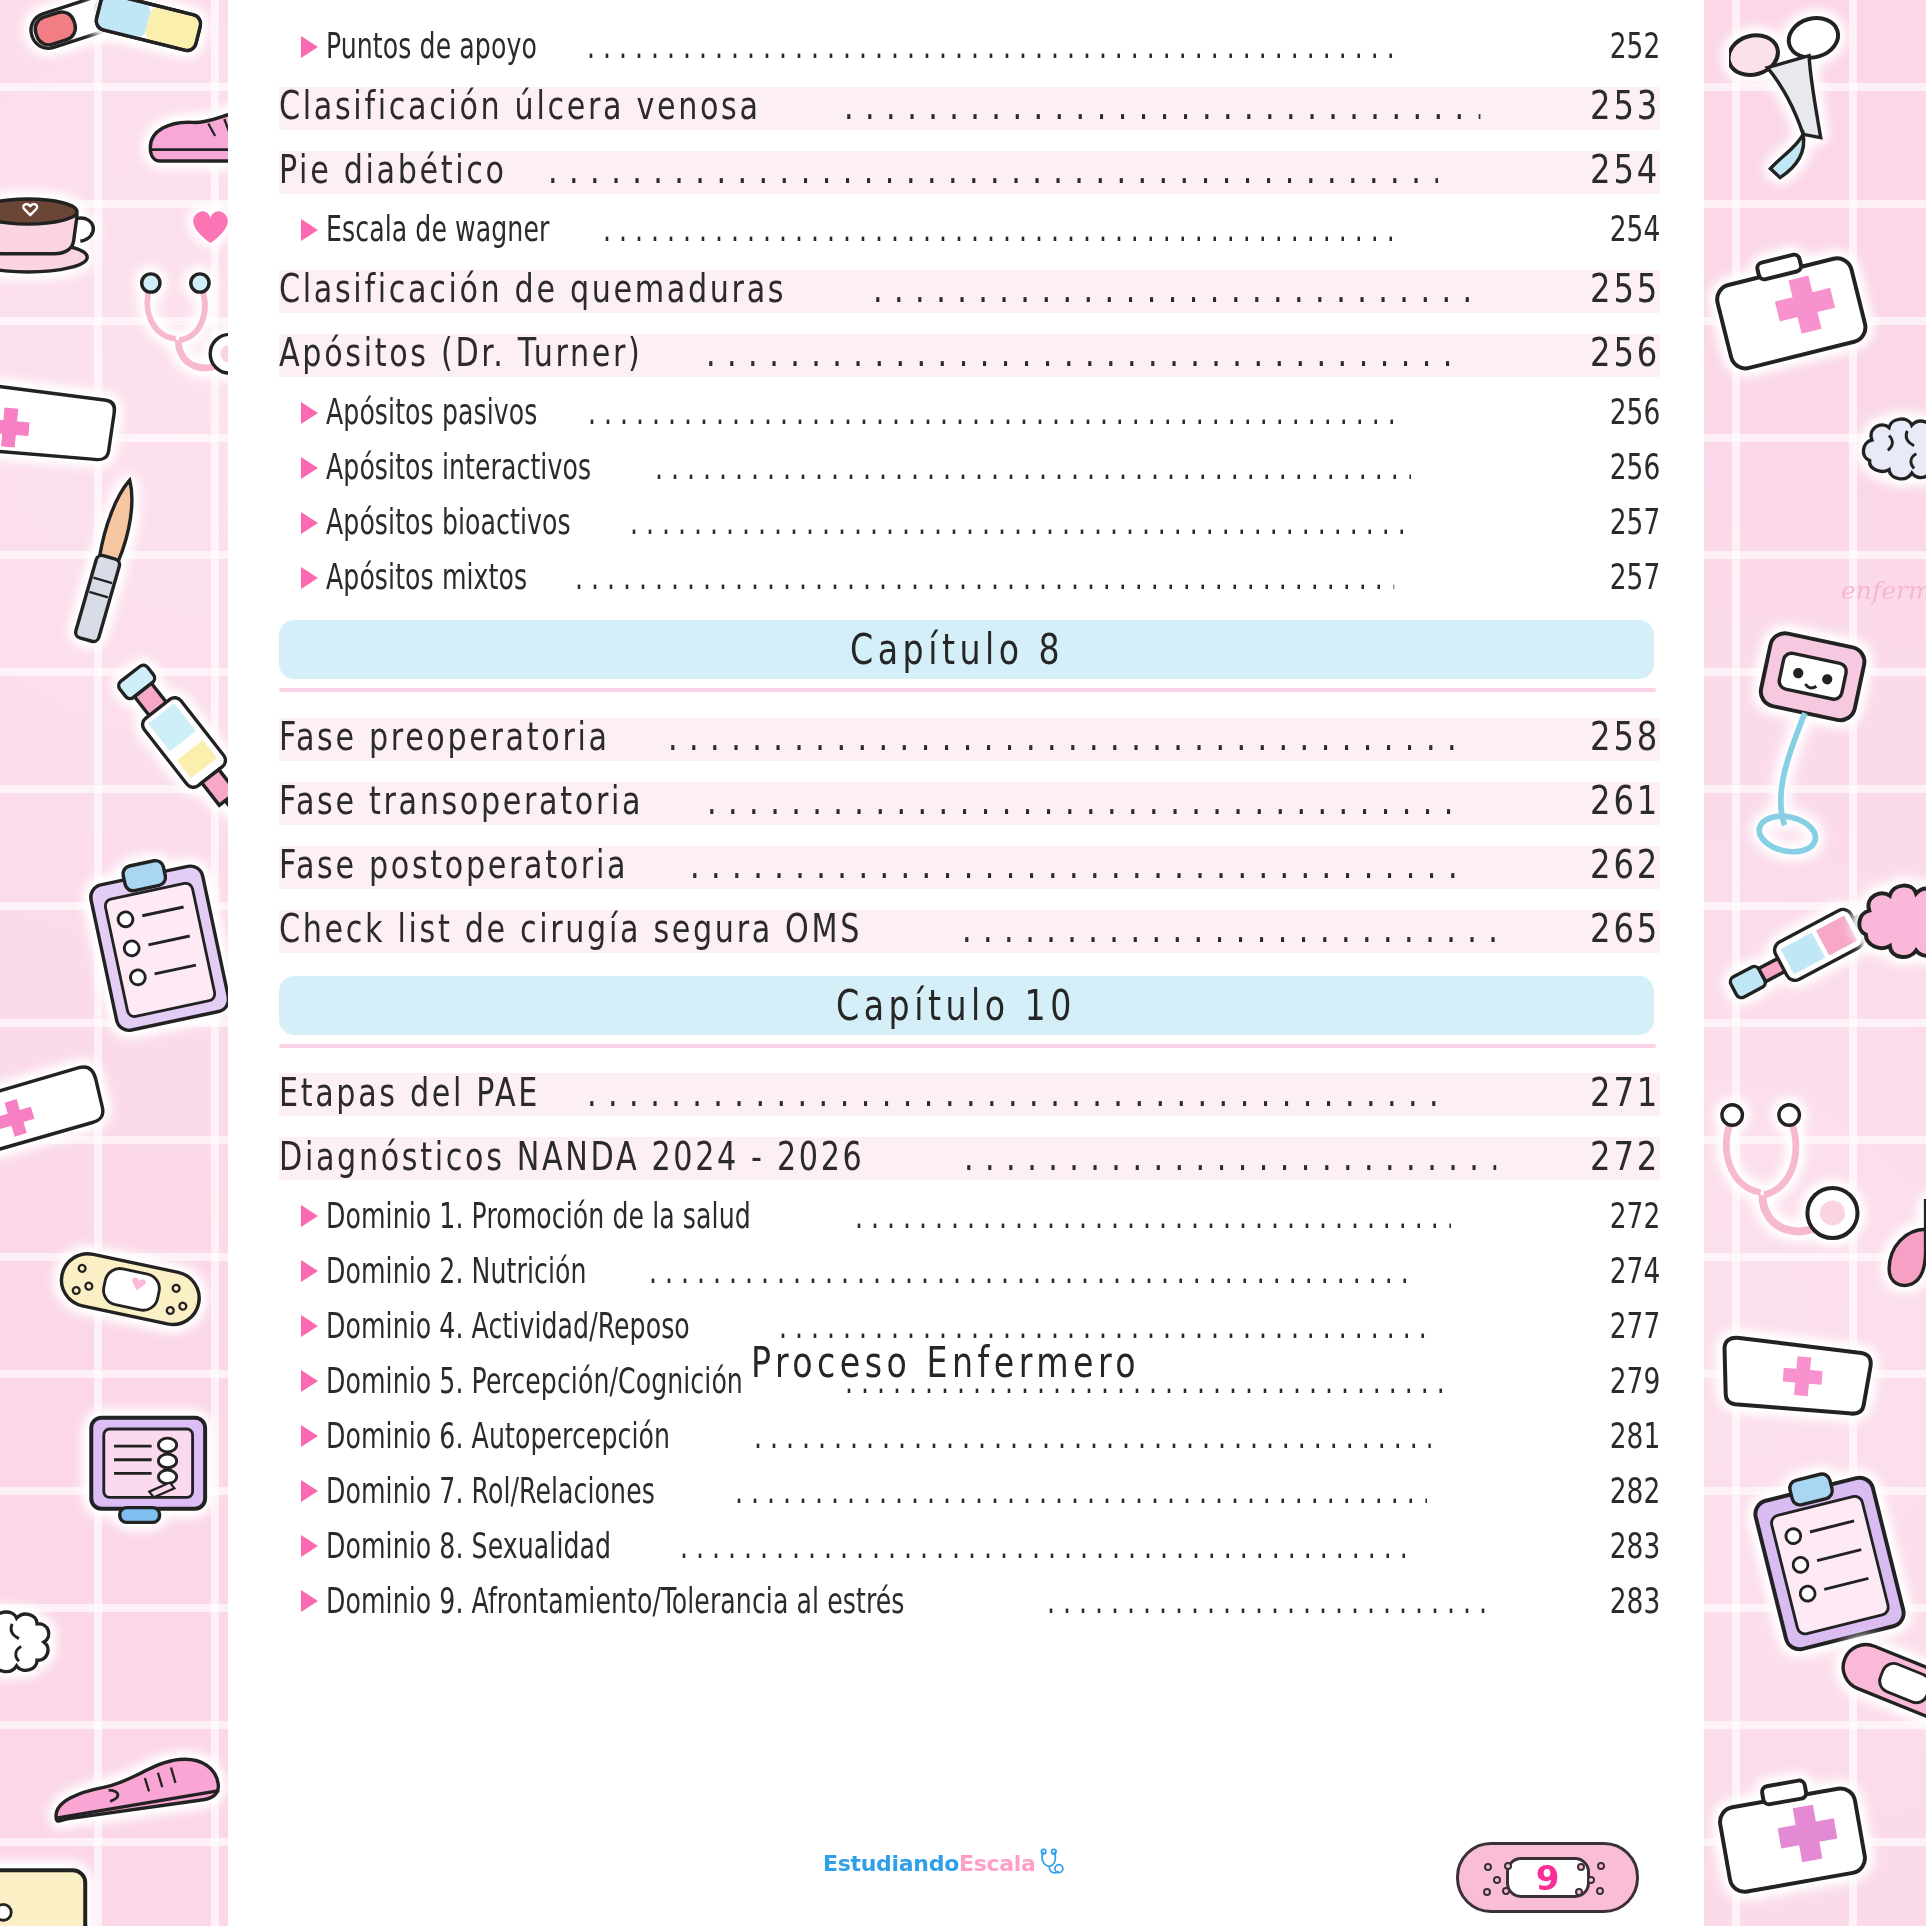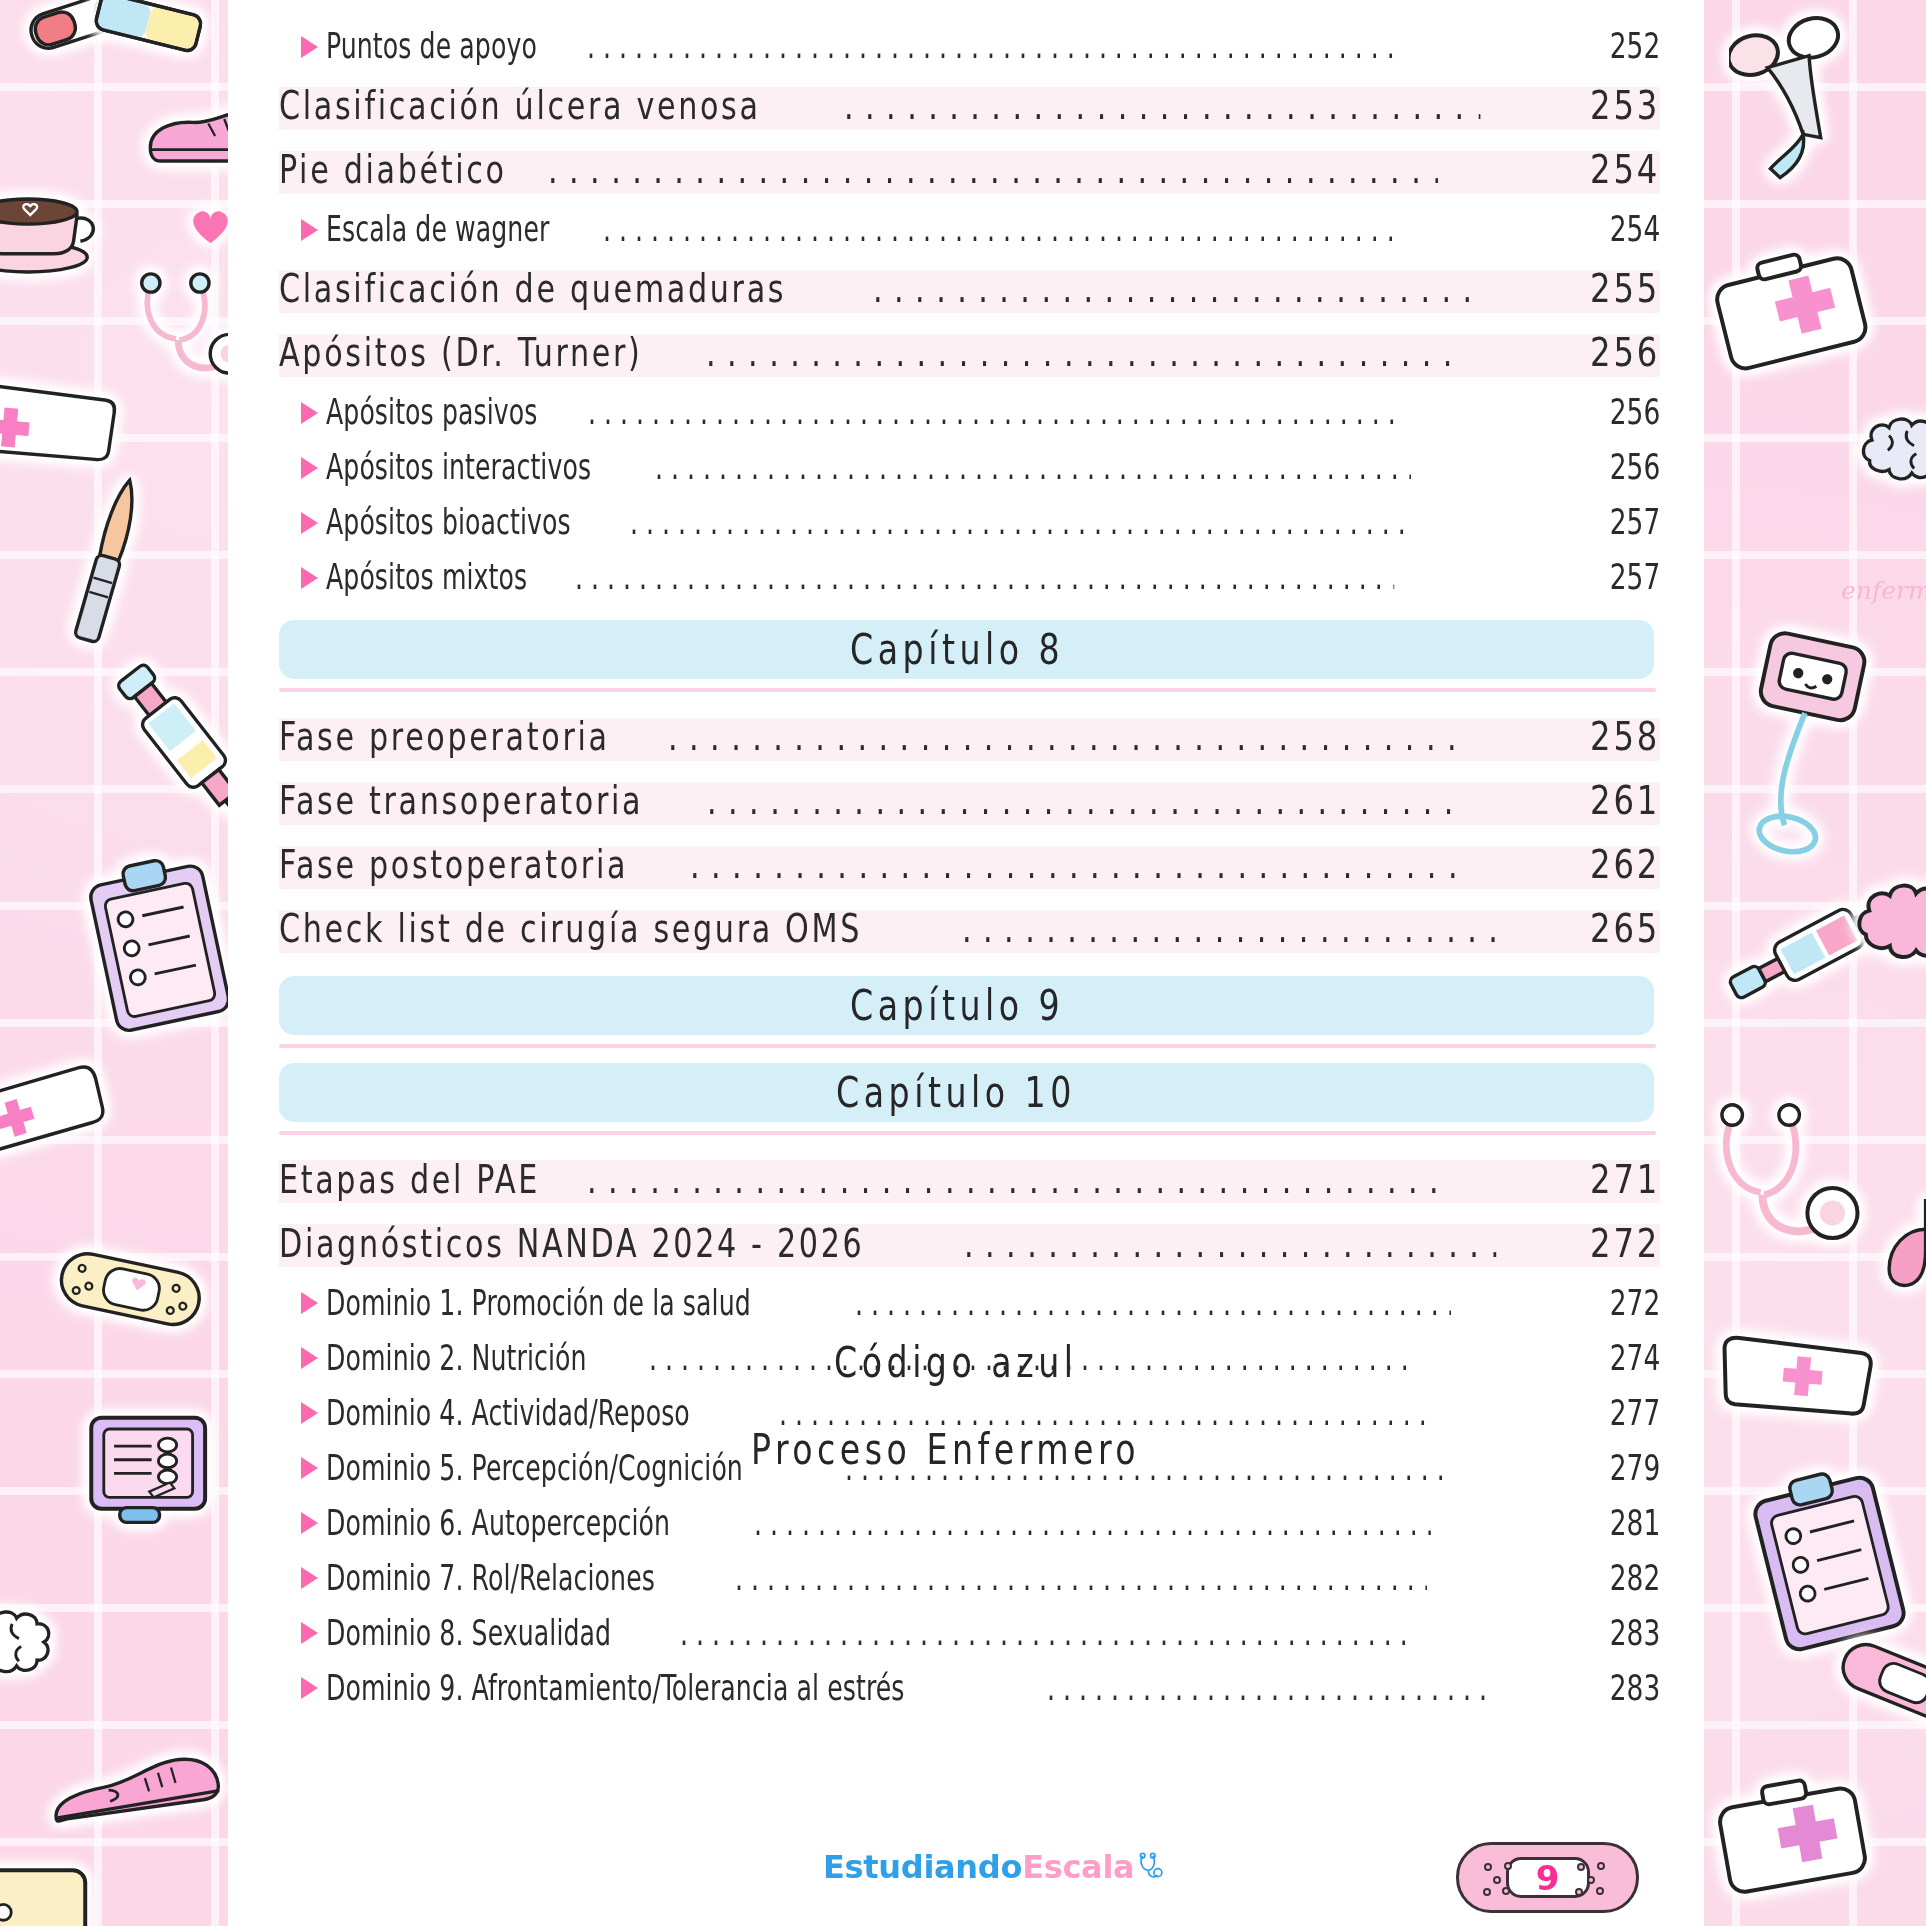--- a/index.html
+++ b/index.html
@@ -185,21 +185,21 @@
 
   
   #footer-logo {
     position: absolute;
     left: 823px;
     top: 1848px;
     z-index: 20;
     display: flex;
     align-items: center;
     font-weight: bold;
-    font-size: 32px;
+    font-size: 22px;
     letter-spacing: -0.3px;
     font-family: "DejaVu Sans", sans-serif;
     text-shadow:
       -1.7px -1.7px 0 #fff,  1.7px -1.7px 0 #fff,
       -1.7px  1.7px 0 #fff,  1.7px  1.7px 0 #fff,
        0px  2.3px 0 #fff,  0px -2.3px 0 #fff,
        2.3px  0px 0 #fff, -2.3px  0px 0 #fff;
   }
   #footer-logo .blue { color: #2f9fe8; }
   #footer-logo .pink { color: #ff9ec7; }
@@ -602,27 +602,20 @@
         <span class="pg">262</span>
       </div>
 
       <div class="row lvl1">
         <span class="band"></span>
         <span class="label">Check list de cirugía segura OMS</span>
         <span class="leader"></span>
         <span class="pg">265</span>
       </div>
 
-      <div class="chapter">
-        <div class="banner">
-          <span class="ch-num">Capítulo  9</span>
-          <span class="ch-title">Código  azul</span>
-        </div>
-        <div class="rule"></div>
-      </div>
 
       <div class="chapter">
         <div class="banner">
           <span class="ch-num">Capítulo  10</span>
           <span class="ch-title">Proceso  Enfermero</span>
         </div>
         <div class="rule"></div>
       </div>
 
       <div class="sec-gap-sm"></div>

